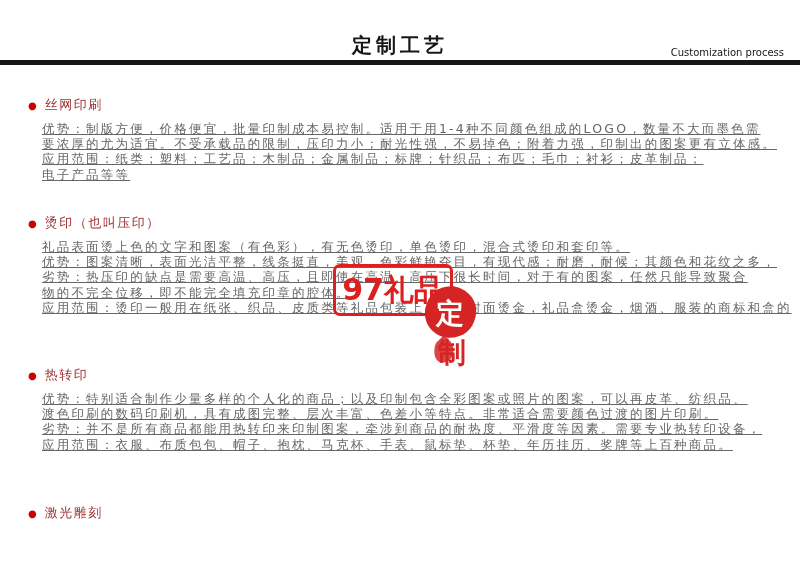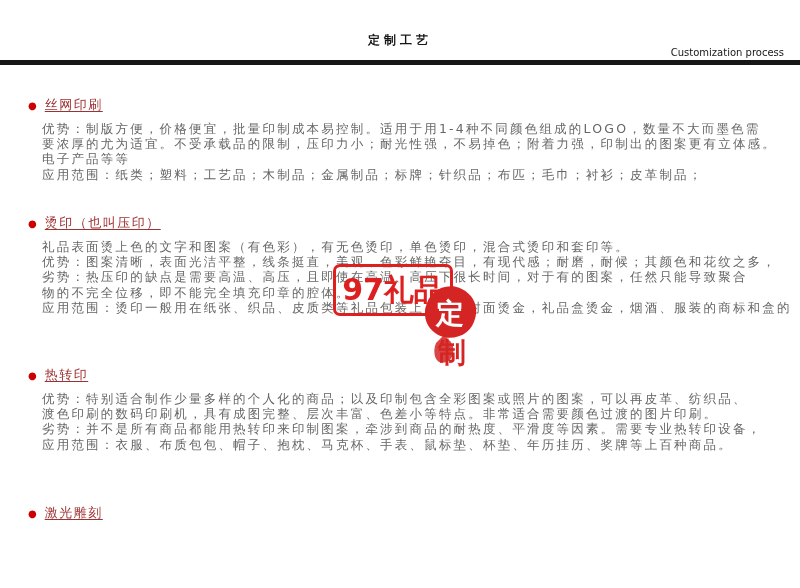--- a/index.html
+++ b/index.html
@@ -7,21 +7,21 @@
   .page {
     position:relative;
     width:800px; height:588px;
     background:#ffffff;
     overflow:hidden;
     font-family:"DejaVu Sans", sans-serif;
   }
   .title {
     position:absolute; top:32px; left:0; width:100%;
     text-align:center;
-    font-size:12px; font-weight:bold; color:#161616;
+    font-size:20px; font-weight:bold; color:#161616;
     letter-spacing:4px;
   }
   .subtitle {
     position:absolute; top:47px; right:16px;
     font-size:10px; color:#161616;
   }
   .rule {
     position:absolute; top:60px; left:0; right:0;
     height:2px;
     border-top:3px solid #161616;
@@ -34,30 +34,29 @@
   .s4 { top:504px; }
   .heading-row {
     font-size:13px; color:#9e3131;
     display:flex; align-items:center;
   }
   .bullet {
     color:#cc0000; font-size:10px;
     margin-right:8px; line-height:13px;
   }
   .heading {
-    text-decoration:underline;
     text-underline-offset:2px;
     letter-spacing:1.5px;
   }
   .body {
     margin-top:7px; margin-left:14px;
     font-size:12.5px; line-height:15.2px;
     color:#666666; letter-spacing:2.2px;
   }
-  .line { white-space:nowrap; }
+  .line { white-space:nowrap;text-decoration:underline; }
   .wm-box {
     position:absolute; left:333px; top:264px;
     width:120px; height:52px;
     border:3px solid #de1f1f; border-radius:7px;
     display:flex; align-items:center; justify-content:center;
     font-size:30px; font-weight:bold; color:#de1f1f;
     letter-spacing:0; z-index:5;
   }
   .wm-seal {
     position:absolute; left:421px; top:284px;
@@ -75,22 +74,22 @@
   <div class="rule"></div>
 
   <div class="section s1">
     <div class="heading-row">
       <span class="bullet">●</span>
       <span class="heading">丝网印刷</span>
     </div>
     <div class="body">
       <div class="line">优势：制版方便，价格便宜，批量印制成本易控制。适用于用1-4种不同颜色组成的LOGO，数量不大而墨色需</div>
       <div class="line">要浓厚的尤为适宜。不受承载品的限制，压印力小；耐光性强，不易掉色；附着力强，印制出的图案更有立体感。</div>
+      <div class="line">应用范围：纸类；塑料；工艺品；木制品；金属制品；标牌；针织品；布匹；毛巾；衬衫；皮革制品；</div>
       <div class="line">电子产品等等</div>
-      <div class="line">应用范围：纸类；塑料；工艺品；木制品；金属制品；标牌；针织品；布匹；毛巾；衬衫；皮革制品；</div>
     </div>
   </div>
 
   <div class="section s2">
     <div class="heading-row">
       <span class="bullet">●</span>
       <span class="heading">烫印（也叫压印）</span>
     </div>
     <div class="body">
       <div class="line">礼品表面烫上色的文字和图案（有色彩），有无色烫印，单色烫印，混合式烫印和套印等。</div>

